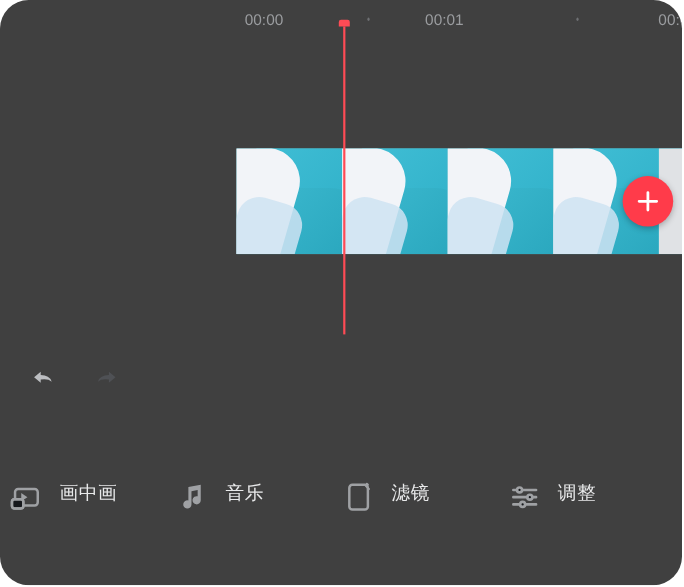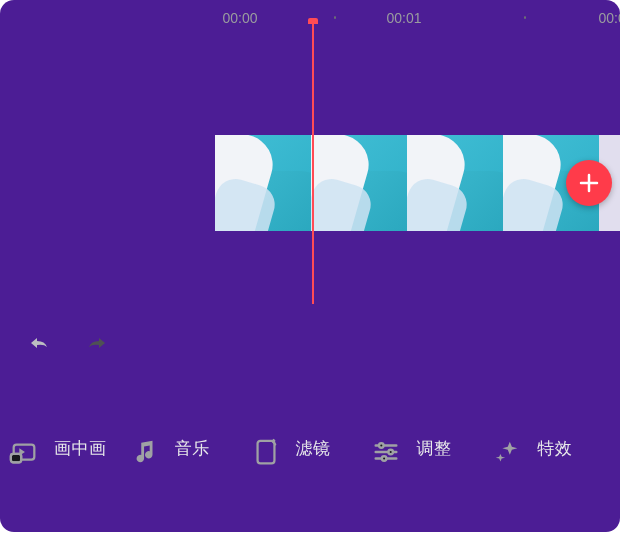--- a/index.html
+++ b/index.html
@@ -1,19 +1,19 @@
 <!DOCTYPE html>
 <html><head>
 <meta charset="utf-8">
 <style>
   html,body{margin:0;padding:0;background:#fff;}
   .app{
     width:620px;height:532px;
-    background:#4c1d95;
-    border-radius:14px;
+    background:#404040;
+    border-radius:26px;
     position:relative;overflow:hidden;
     font-family:-apple-system,BlinkMacSystemFont,"Segoe UI","PingFang SC","Hiragino Sans GB","Microsoft YaHei",sans-serif;
   }
 
   
   .ruler{position:absolute;top:10px;left:0;right:0;height:26px;}
   .ruler-label{position:absolute;top:0;font-size:14px;color:#9a9c9f;transform:translateX(-50%);}
   .ruler-tick{position:absolute;top:6px;width:2px;height:3px;background:#6f7174;border-radius:50%;}
 
   
@@ -137,24 +137,15 @@
       <span class="tool-icon">
         <svg viewBox="0 0 32 32" fill="none" stroke="#9fa1a4" stroke-width="2.6" stroke-linecap="round">
           <path d="M5 9h22M5 16h22M5 23h22"></path>
           <circle cx="11" cy="9" r="2.4" fill="#16181c"></circle>
           <circle cx="21" cy="16" r="2.4" fill="#16181c"></circle>
           <circle cx="14" cy="23" r="2.4" fill="#16181c"></circle>
         </svg>
       </span>
       <span class="tool-label">调整</span>
     </div>
-    <div class="tool">
-      <span class="tool-icon">
-        <svg viewBox="0 0 32 32" fill="#9fa1a4">
-          <path d="M19 5l2.2 5.3L27 12l-5.8 1.7L19 19l-2.2-5.3L11 12l5.8-1.7z"></path>
-          <path d="M9 18l1.3 3.1L14 22l-3.7.9L9 26l-1.3-3.1L4 22l3.7-.9z"></path>
-        </svg>
-      </span>
-      <span class="tool-label">特效</span>
-    </div>
   </div>
 
 </div>
 
 </body></html>

